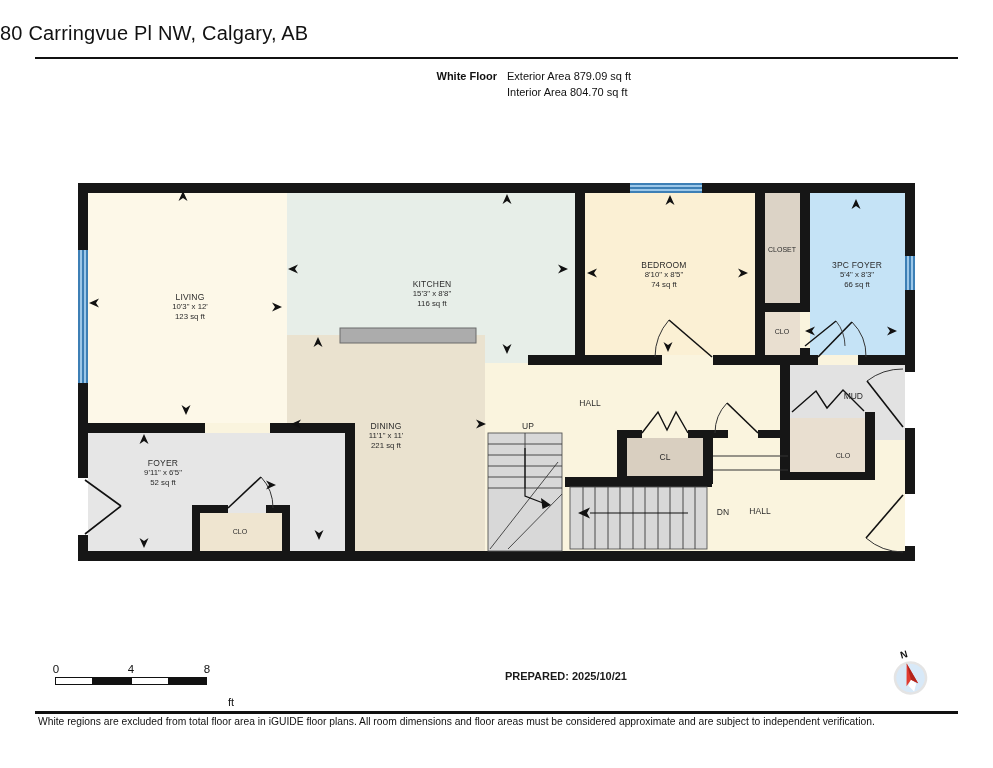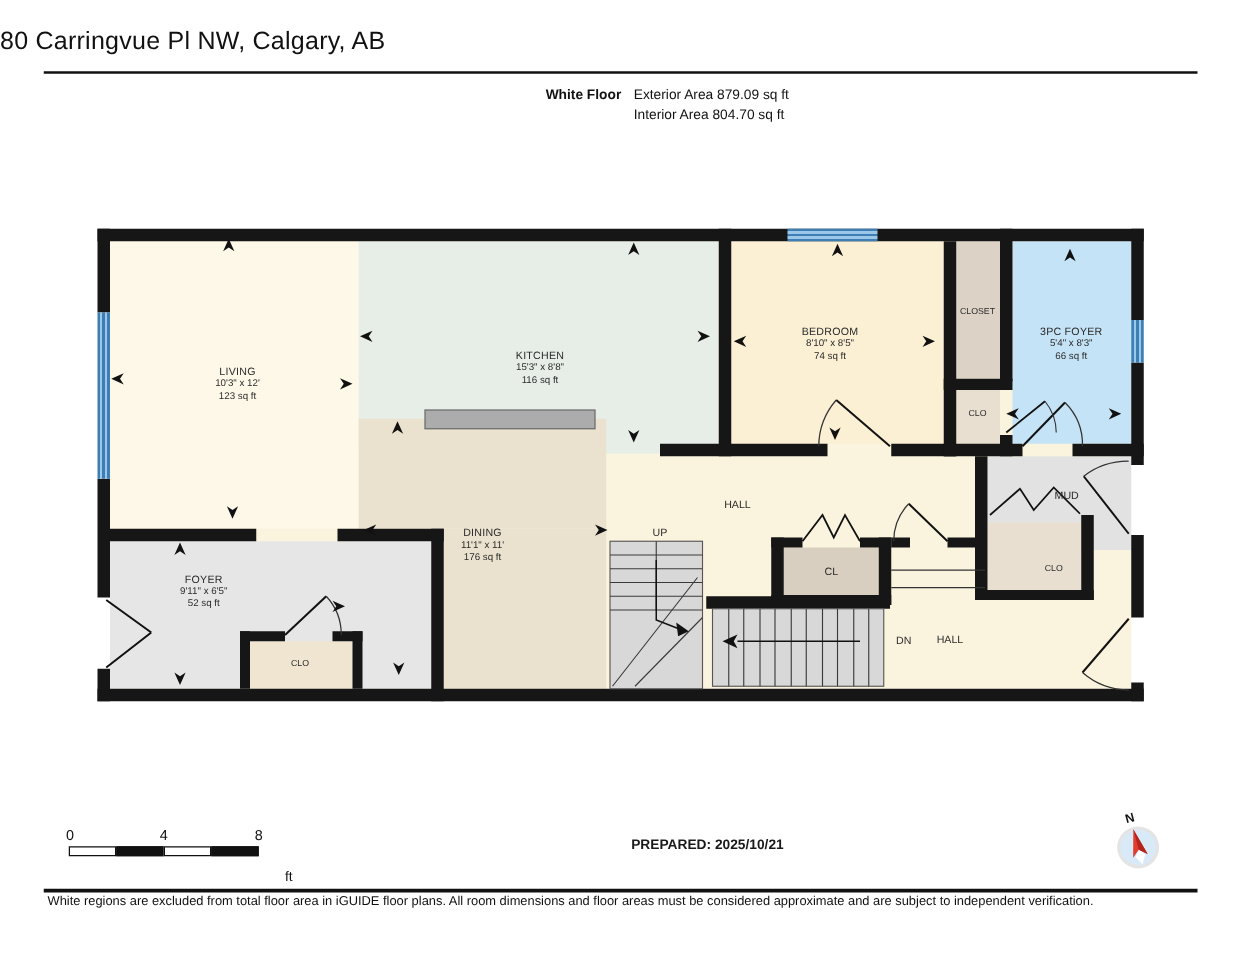--- a/index.html
+++ b/index.html
@@ -188,21 +188,21 @@
   <div class="ar">123 sq ft</div>
 </div>
 <div class="room-label" style="left:382px;top:248px;width:100px;margin-top:31px;">
   <div class="nm">KITCHEN</div>
   <div class="dm">15'3" x 8'8"</div>
   <div class="ar">116 sq ft</div>
 </div>
 <div class="room-label" style="left:336px;top:421px;width:100px;">
   <div class="nm">DINING</div>
   <div class="dm">11'1" x 11'</div>
-  <div class="ar">176 sq ft</div>
+  <div class="ar">221 sq ft</div>
 </div>
 <div class="room-label" style="left:614px;top:260px;width:100px;">
   <div class="nm">BEDROOM</div>
   <div class="dm">8'10" x 8'5"</div>
   <div class="ar">74 sq ft</div>
 </div>
 <div class="room-label" style="left:817px;top:260px;width:80px;">
   <div class="nm">3PC FOYER</div>
   <div class="dm">5'4" x 8'3"</div>
   <div class="ar">66 sq ft</div>

